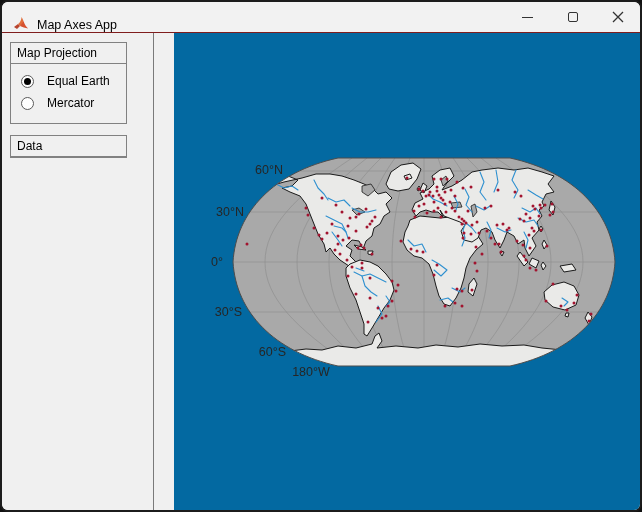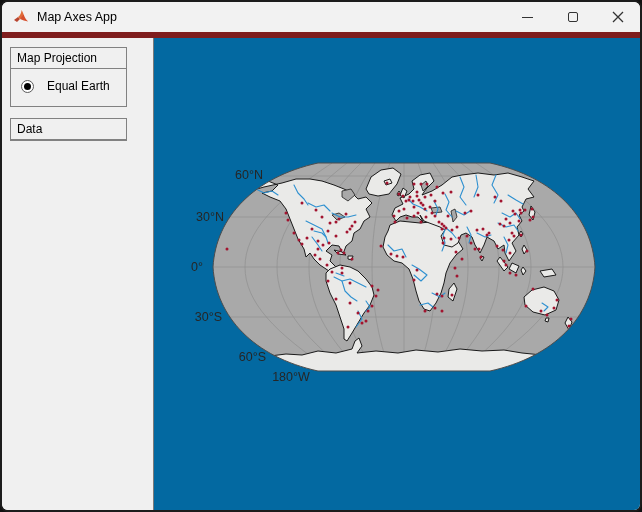--- a/index.html
+++ b/index.html
@@ -1,29 +1,29 @@
 <!DOCTYPE html>
 <html><head>
 <meta charset="utf-8">
 <style>
   html,body{margin:0;padding:0;background:#111;font-family:"Liberation Sans",sans-serif;}
   .stage{width:642px;height:512px;position:relative;background:#111;}
   .window{position:absolute;inset:0;border:2px solid #1c1c1c;border-radius:8px;background:#f0f0f0;
           overflow:hidden;box-sizing:border-box;display:flex;flex-direction:column;}
   
-  .titlebar{height:30px;min-height:30px;background:#f2f2f2;border-bottom:6px solid #7f1d1d;
-            display:flex;align-items:center;}
+  .titlebar{height:30px;min-height:30px;background:#f2f2f2;border-bottom:1px solid #7f1d1d;
+            display:flex;align-items:flex-end;}
   .app-logo{width:16px;height:16px;margin-left:11px;flex:0 0 auto;}
   .title-text{margin-left:8px;font-size:12.5px;color:#000;white-space:nowrap;}
   .tb-spacer{flex:1;}
   .wbtn{width:45px;height:30px;display:flex;align-items:center;justify-content:center;cursor:default;}
   .ic-min{width:11px;height:1px;background:#333;display:block;}
   .ic-max{width:10px;height:10px;border:1px solid #333;border-radius:2px;display:block;box-sizing:border-box;}
   
-  .app-body{flex:1;display:flex;min-height:0;}
+  .app-body{flex:1;display:flex;min-height:0;gap:20px;}
   .sidebar{width:151px;min-width:151px;background:#f0f0f0;border-right:1px solid #7a7a7a;}
   .panel{margin-left:8px;margin-top:9px;width:117px;border:1px solid #818181;background:#f0f0f0;box-sizing:border-box;}
   .panel + .panel{margin-top:11px;}
   .p-title{font-size:12px;color:#000;padding:3px 6px 3px 6px;border-bottom:1px solid #818181;}
   .p-body{padding:6px 4px 9px 10px;}
   .opt-row{display:flex;align-items:center;height:22px;}
   .radio{width:13px;height:13px;border:1px solid #5a5a5a;border-radius:50%;background:#fff;
          box-sizing:border-box;position:relative;flex:0 0 auto;}
   .radio.sel::after{content:'';position:absolute;left:2px;top:2px;right:2px;bottom:2px;border-radius:50%;background:#000;}
   .cb{width:13px;height:13px;border:1px solid #5a5a5a;background:#fff;box-sizing:border-box;
@@ -63,20 +63,24 @@
 
     <div class="app-body">
       <div class="sidebar">
 
         <div class="panel">
           <div class="p-title">Map Projection</div>
           <div class="p-body">
             <div class="opt-row">
               <span class="radio sel"></span>
               <span class="opt-label">Equal Earth</span>
+            </div>
+            <div class="opt-row">
+              <span class="radio"></span>
+              <span class="opt-label">Mercator</span>
             </div>
           </div>
         </div>
 
         <div class="panel">
           <div class="p-title">Data</div>
         </div>
 
       </div>
 

